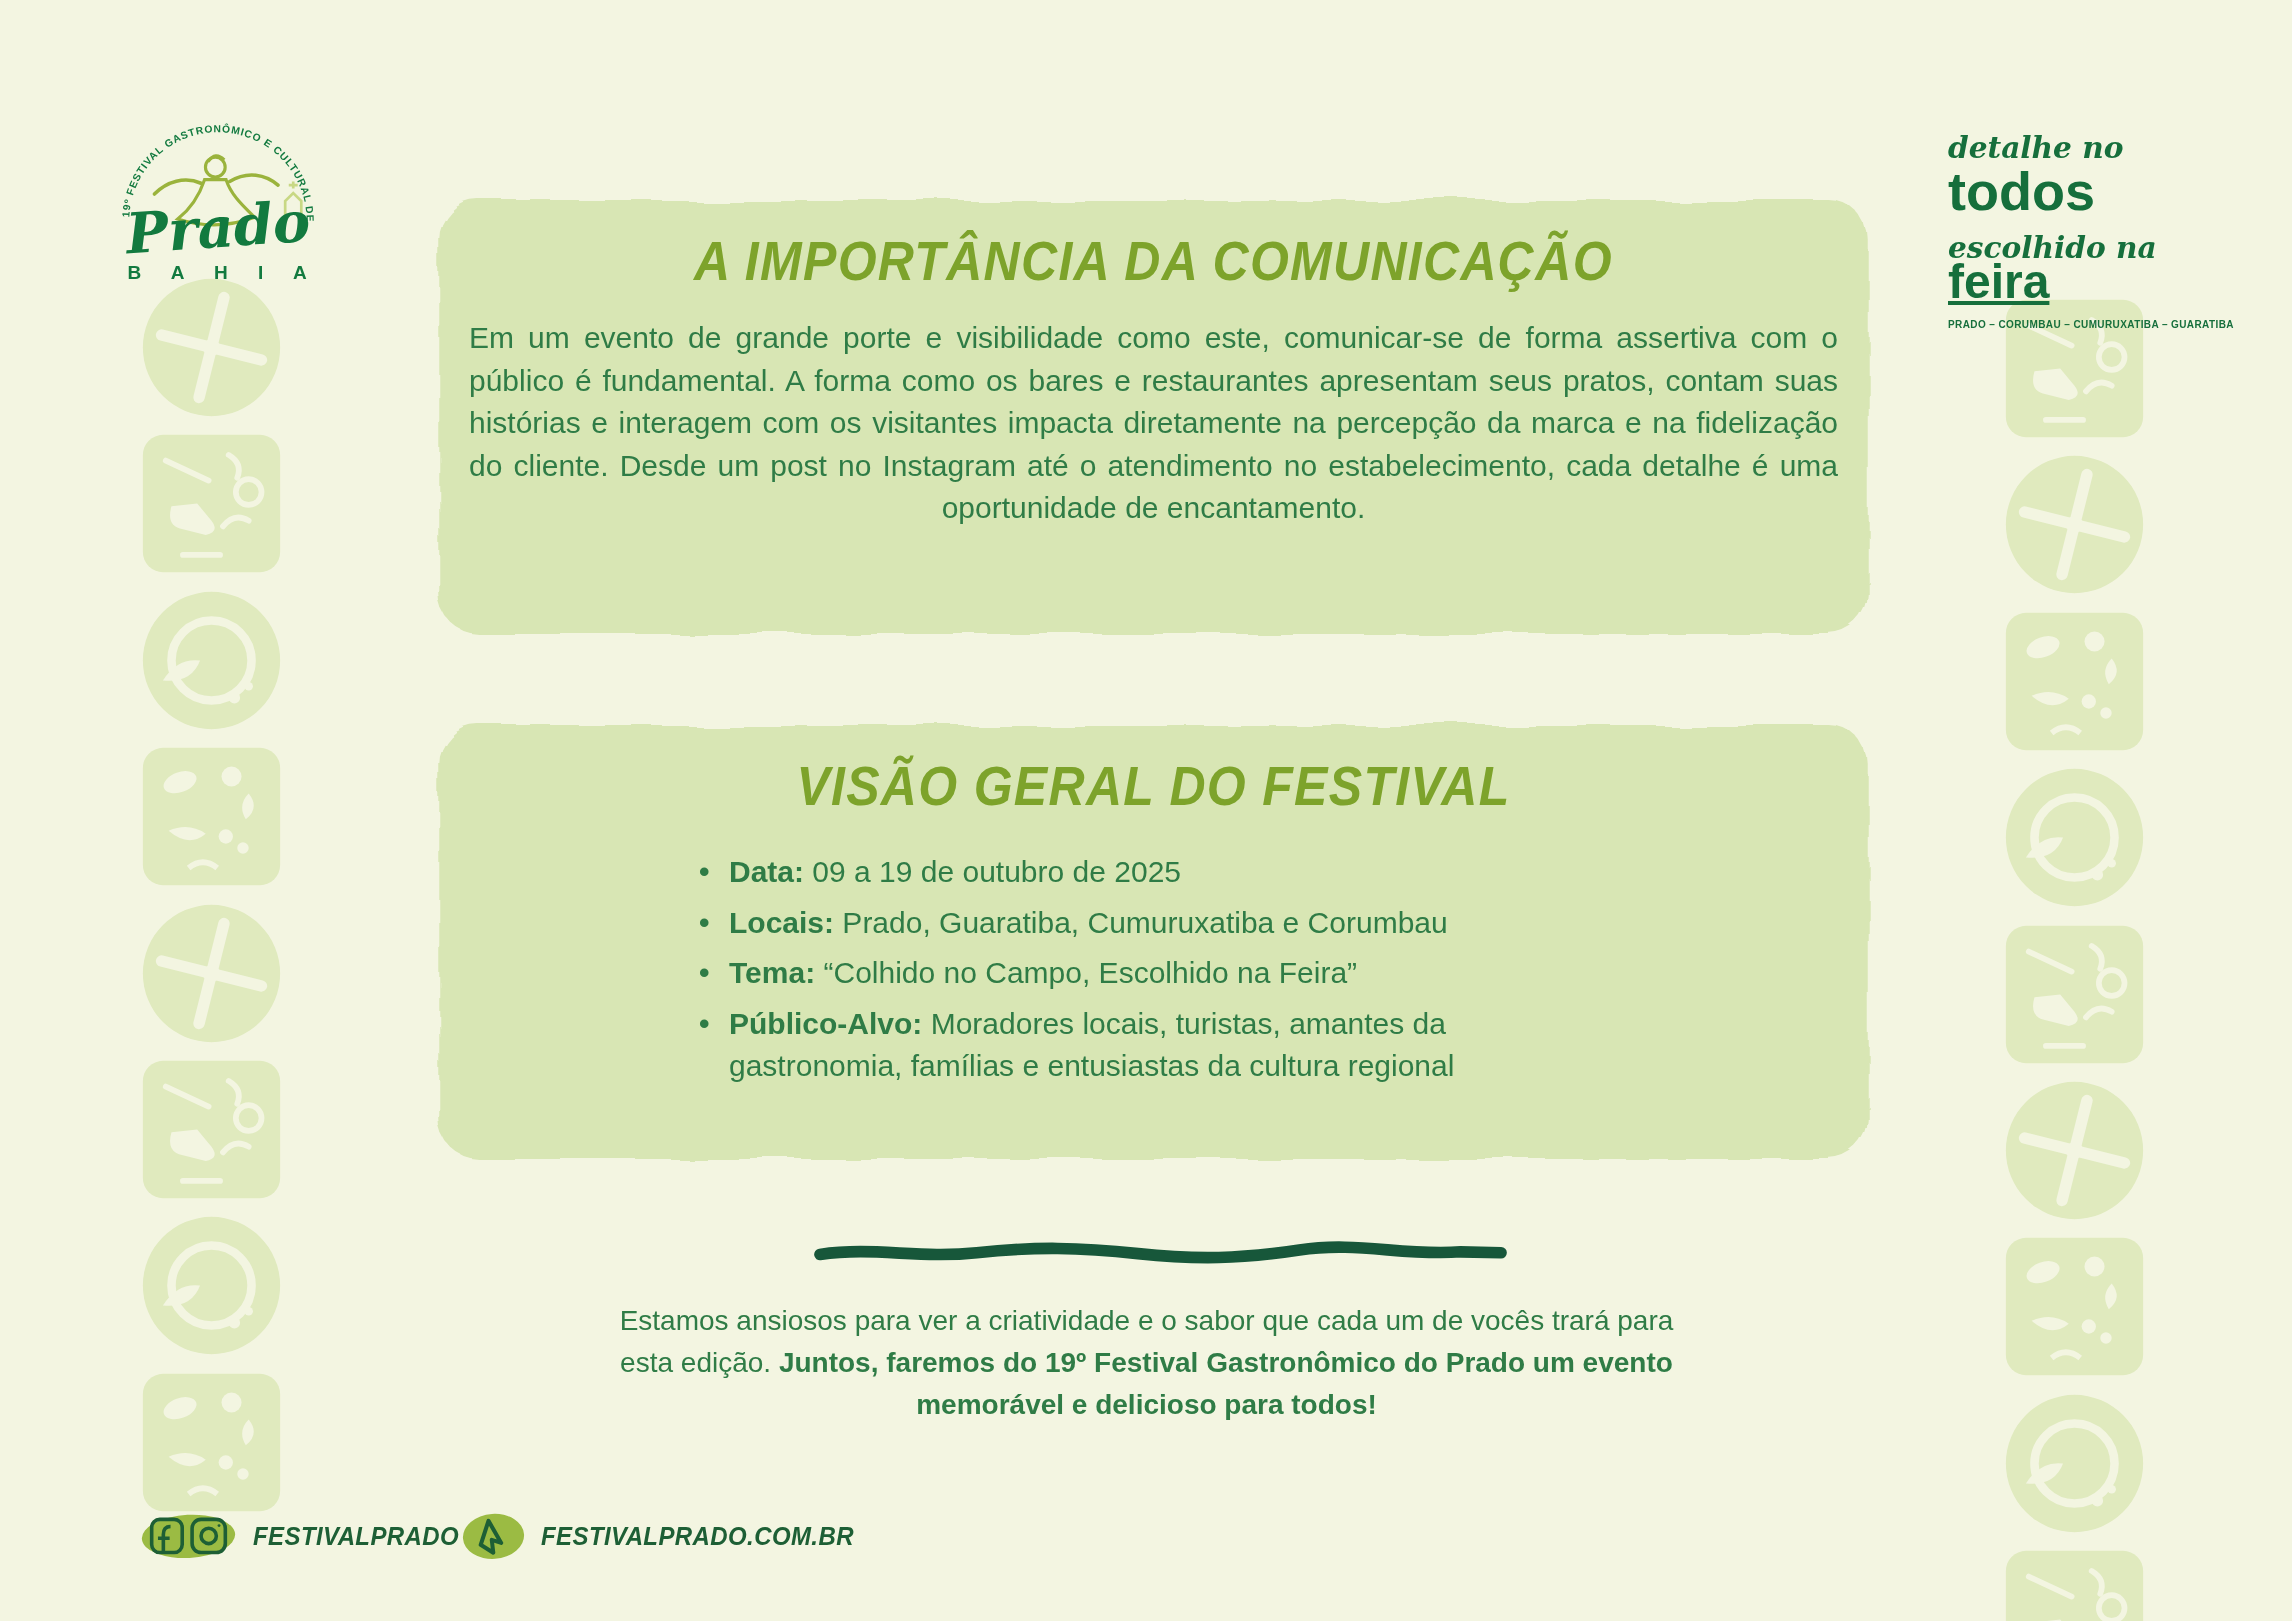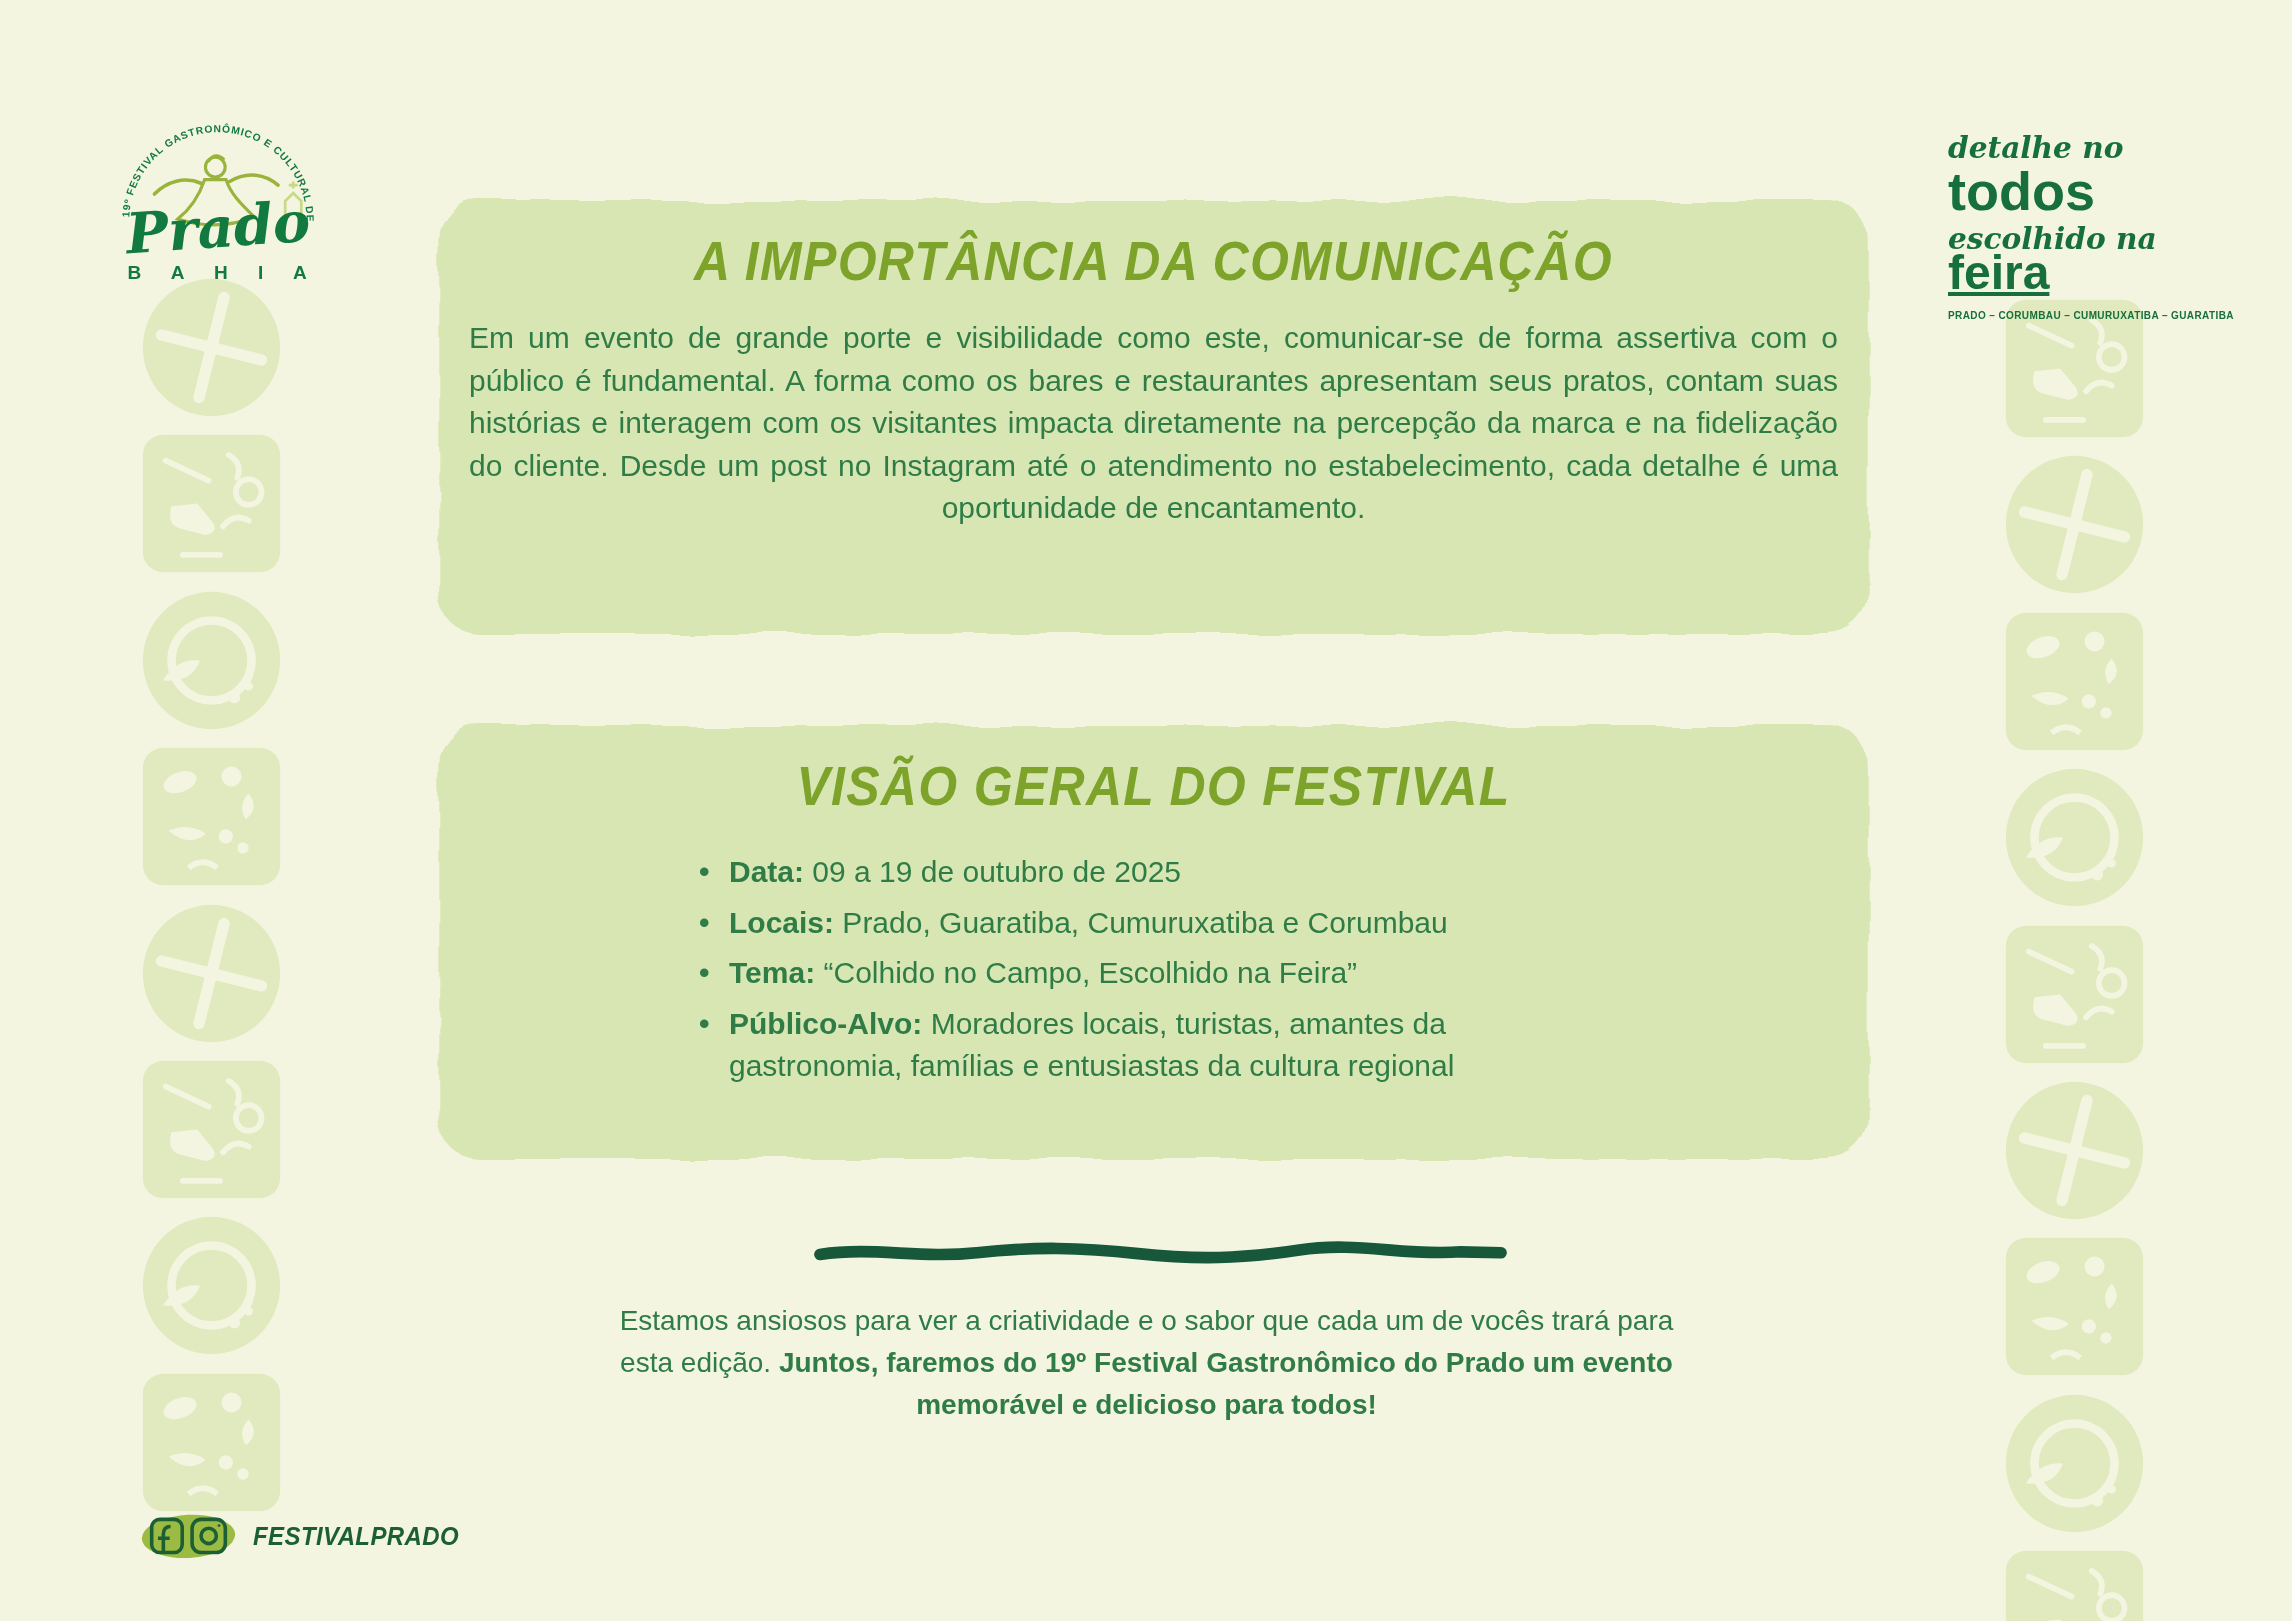--- a/index.html
+++ b/index.html
@@ -18,21 +18,21 @@
   .logo-prado .script{
     font-family:"DejaVu Serif",serif; font-style:italic; font-weight:700;
     font-size:56px; line-height:1; color:#127a3f; transform:rotate(-4deg); margin-top:-34px;
   }
   .logo-prado .bahia{font-size:19px; font-weight:700; letter-spacing:12.5px; margin-top:7px; margin-left:10.7px;}
   .logo-campaign{position:absolute; left:1948px; top:133px; width:224px; color:#166f3c; line-height:1;}
   .logo-campaign .s1,.logo-campaign .s3{
     font-family:"DejaVu Serif",serif; font-style:italic; font-weight:700; font-size:29.6px;
   }
   .logo-campaign .s2{font-weight:800; font-size:54px; letter-spacing:0; margin-top:1.8px;}
-  .logo-campaign .s3{margin-top:6px;}
+  .logo-campaign .s3{margin-top:15px;}
   .logo-campaign .s4{font-weight:800; font-size:48px; margin-top:-5.4px; text-align:left; padding-right:5.4px;text-decoration:underline;}
   .logo-campaign .cities{font-size:10px; font-weight:700; letter-spacing:0.4px; margin-top:14.3px; white-space:nowrap;}
   
   .panel{position:absolute; left:430px; width:1447px; height:452px;}
   .panel-1{top:191px;}
   .panel-2{top:716px;}
   .panel-bg{position:absolute; left:0; top:0; z-index:0;}
   .panel-content{position:relative; z-index:1;}
   .box-title-wrap{text-align:center; padding-top:41px;}
   .box-title{
@@ -260,15 +260,24 @@
       </g>
       <g stroke="#1d5f35" stroke-width="4" fill="none">
         <rect x="58" y="8" width="37" height="37" rx="10"></rect>
         <circle cx="76.5" cy="26.5" r="8.5"></circle>
         <circle cx="88" cy="15" r="1.6" fill="#1d5f35" stroke="none"></circle>
       </g>
     </svg>
     <span class="footer-label">FESTIVALPRADO</span>
   </div>
 
+  <div class="footer-group footer-web">
+    <svg width="63" height="47" viewBox="0 0 70 52">
+      <ellipse cx="35" cy="27" rx="34" ry="25" fill="#9bbb43" transform="rotate(-4 35 27)"></ellipse>
+      <g>
+        <path d="M24 40 L24 12 L45 31 L34 31 L40 44 Z" fill="none" stroke="#1d5f35" stroke-width="4.5" stroke-linejoin="round" transform="rotate(18 34 28)"></path>
+      </g>
+    </svg>
+    <span class="footer-label">FESTIVALPRADO.COM.BR</span>
+  </div>
 
 </div>
 
 
 </body></html>

